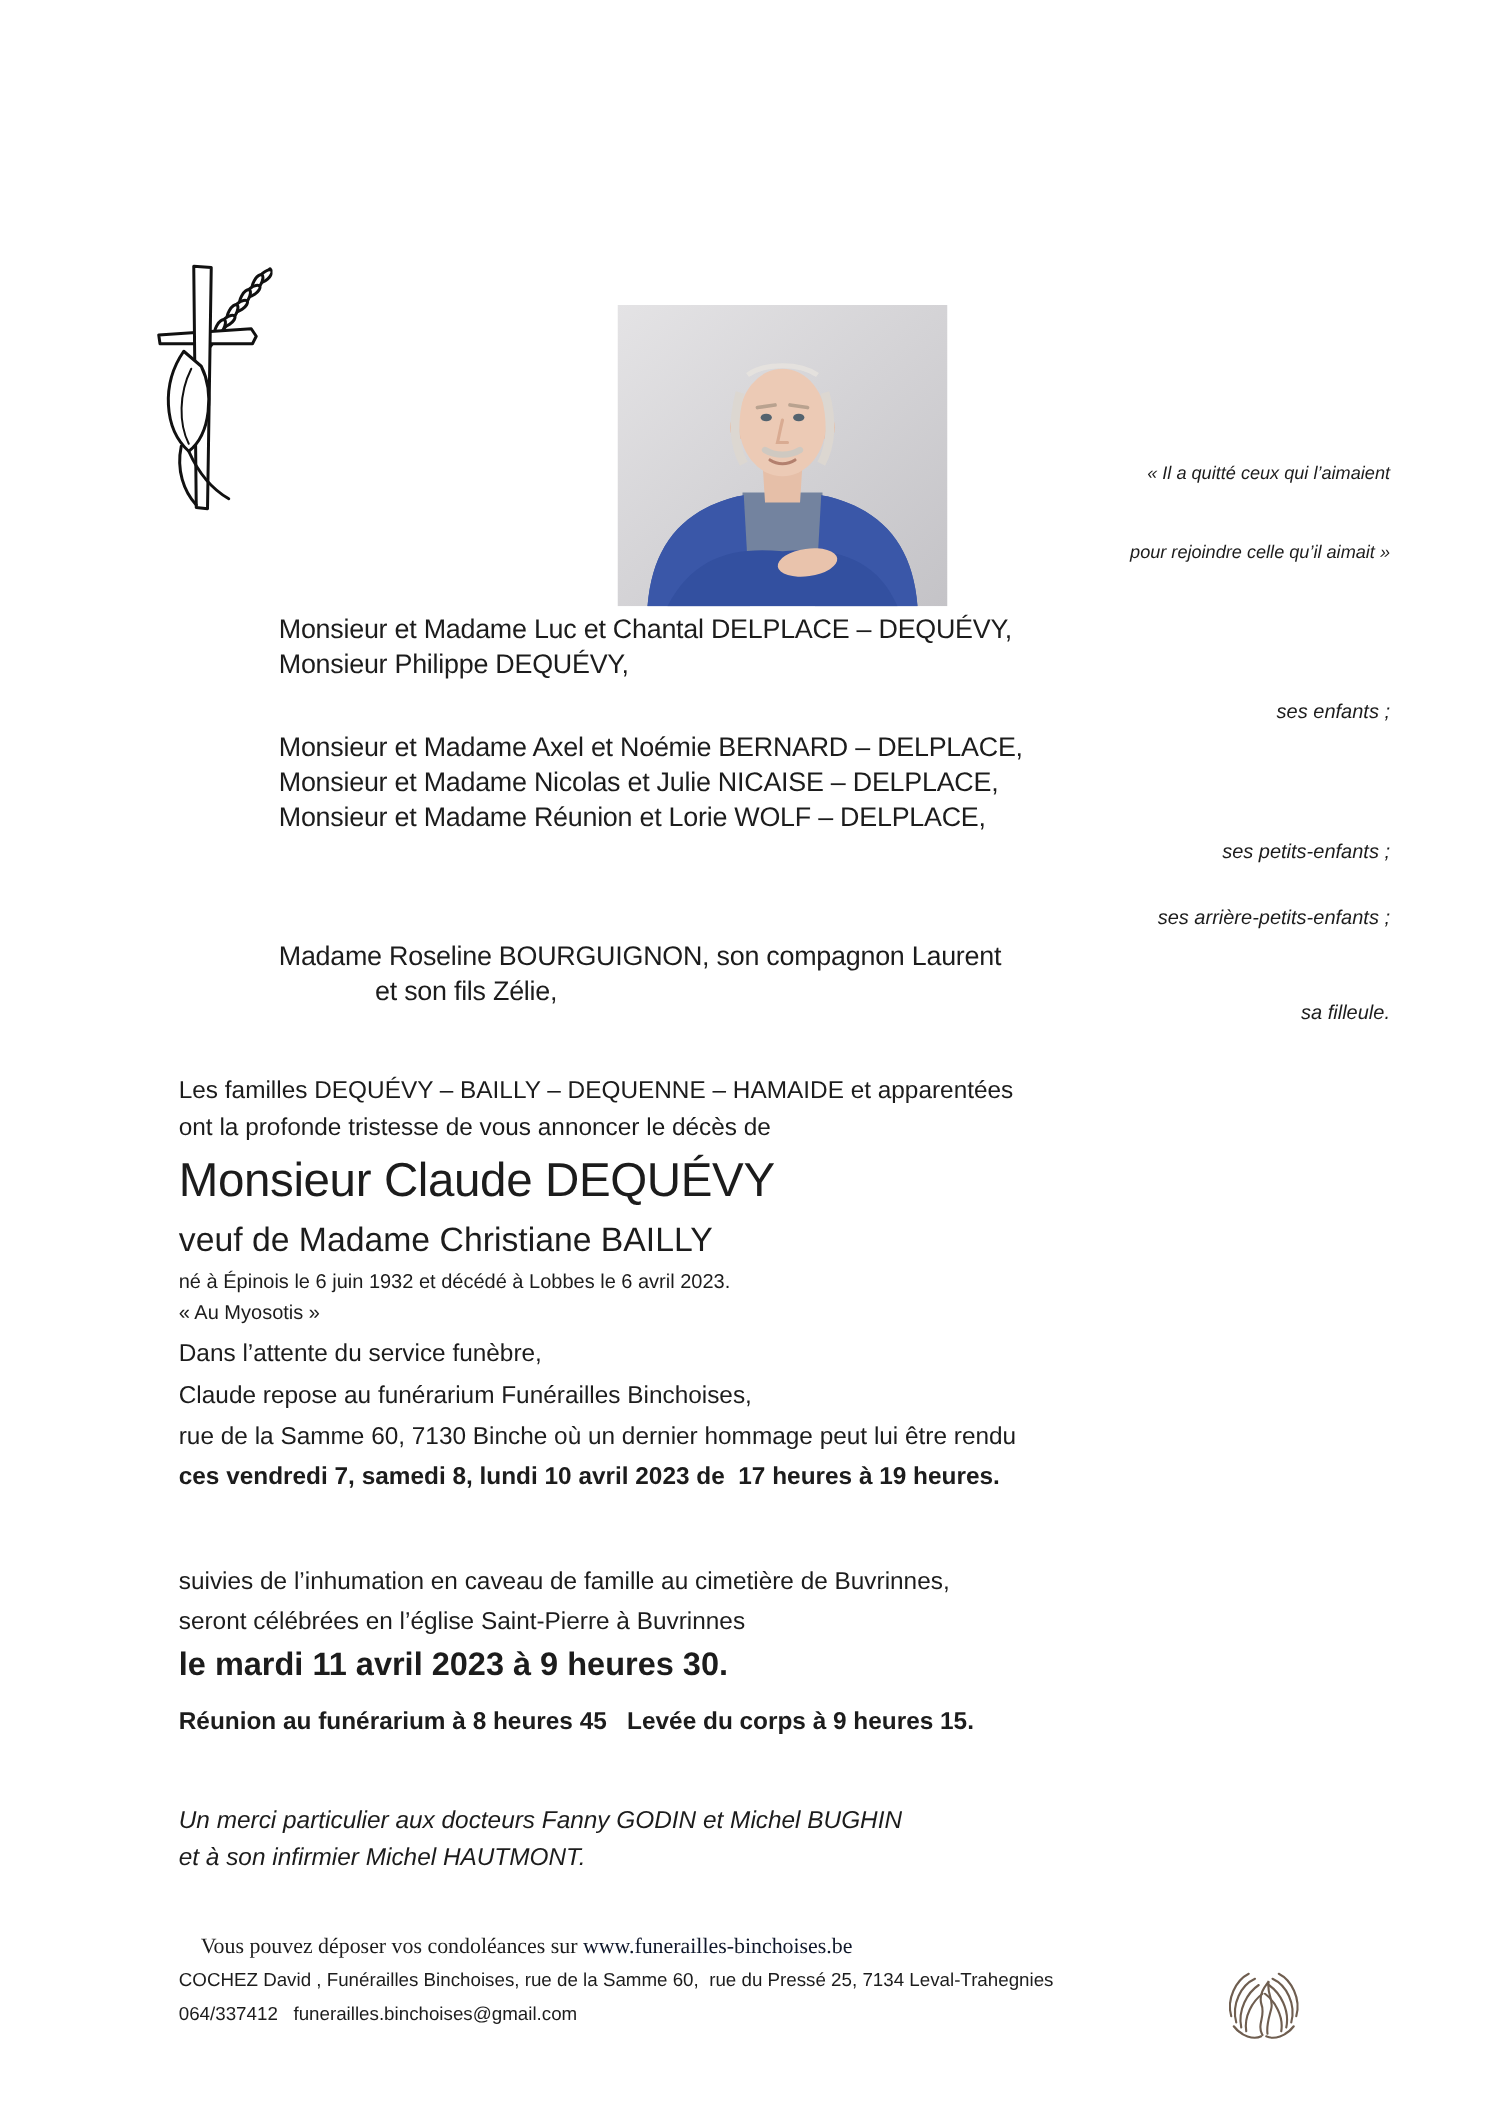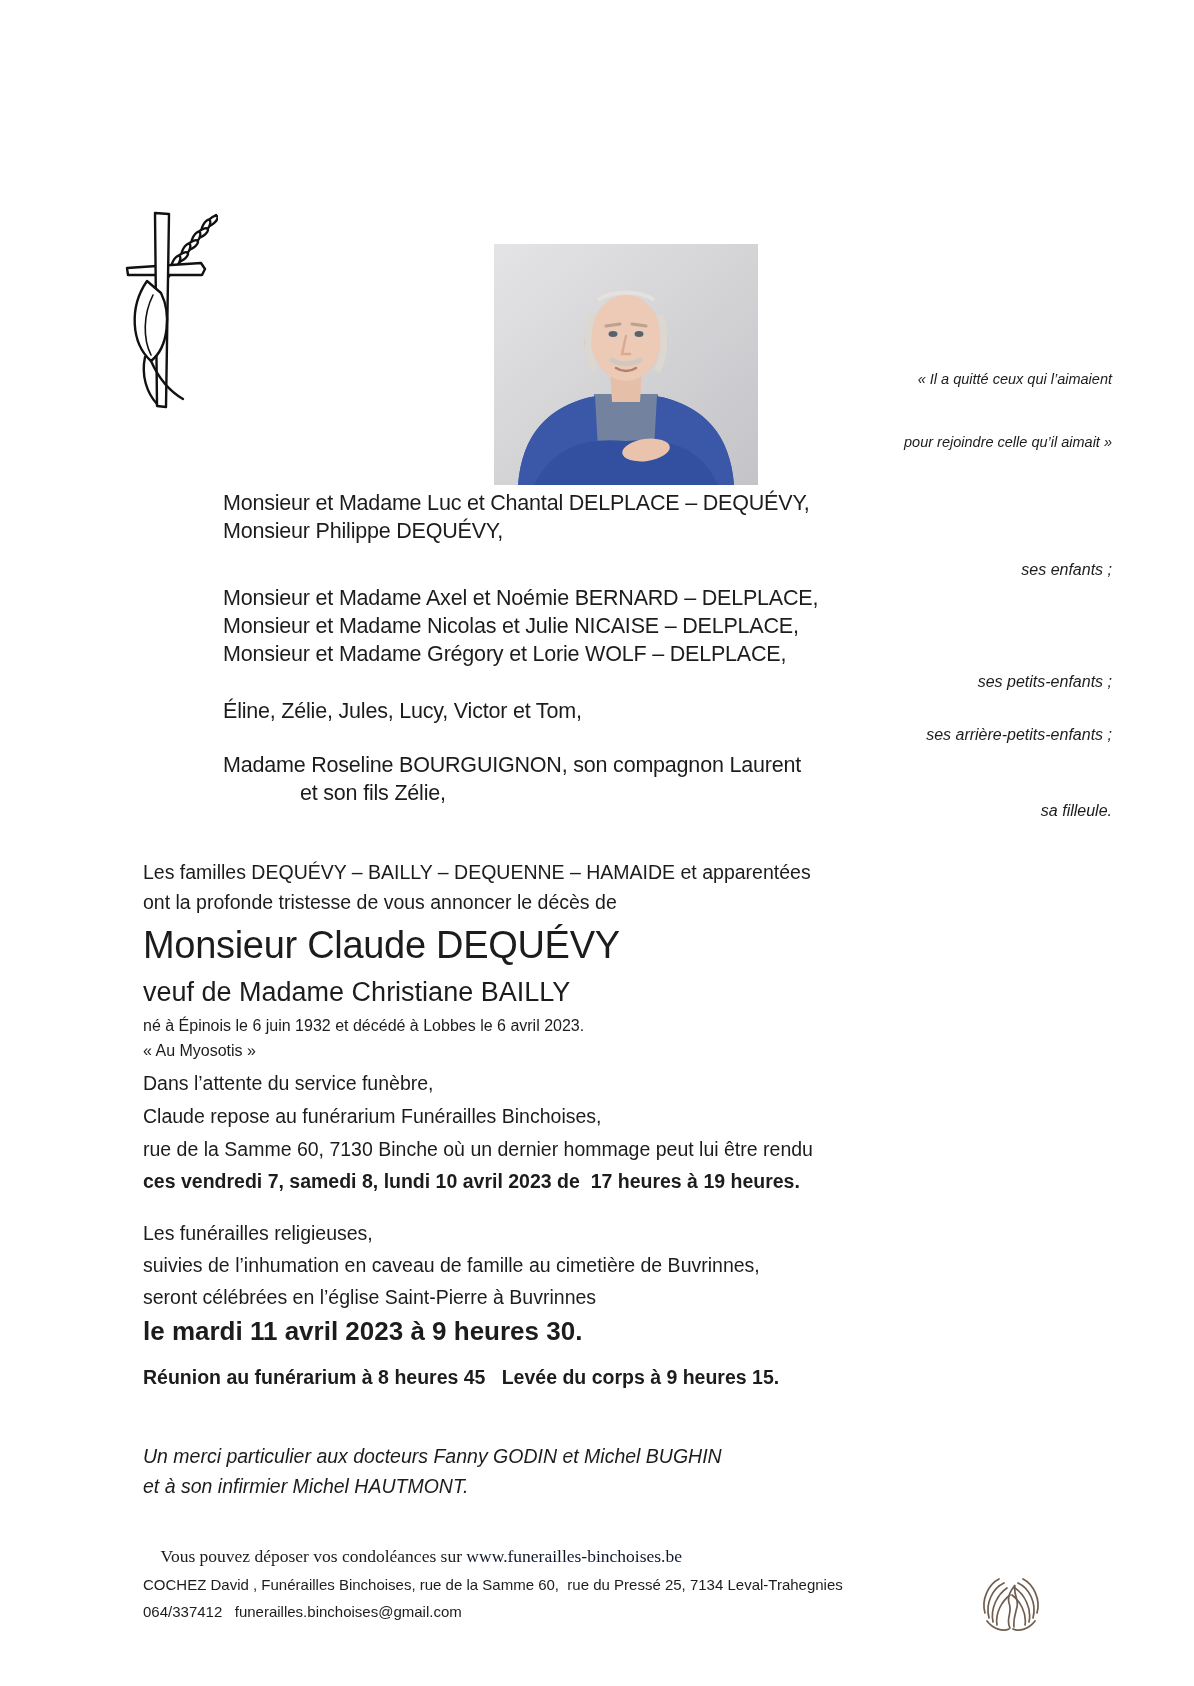--- a/index.html
+++ b/index.html
@@ -93,44 +93,42 @@
     <div>« Il a quitté ceux qui l’aimaient</div>
     <div>pour rejoindre celle qu’il aimait »</div>
   </div>
 
   <div class="line fam" style="top:490px">Monsieur et Madame Luc et Chantal DELPLACE – DEQUÉVY,</div>
   <div class="line fam" style="top:518px">Monsieur Philippe DEQUÉVY,</div>
   <div class="line rlabel" style="top:560px">ses enfants ;</div>
 
   <div class="line fam" style="top:585px">Monsieur et Madame Axel et Noémie BERNARD – DELPLACE,</div>
   <div class="line fam" style="top:613px">Monsieur et Madame Nicolas et Julie NICAISE – DELPLACE,</div>
-  <div class="line fam" style="top:641px">Monsieur et Madame Grégory et Lorie WOLF – DELPLACE,</div>
+  <div class="line fam" style="top:641px">Monsieur et Madame Réunion et Lorie WOLF – DELPLACE,</div>
   <div class="line rlabel" style="top:672px">ses petits-enfants ;</div>
 
-  <div class="line fam" style="top:698px">Éline, Zélie, Jules, Lucy, Victor et Tom,</div>
   <div class="line rlabel" style="top:725px">ses arrière-petits-enfants ;</div>
 
   <div class="line fam" style="top:752px">Madame Roseline BOURGUIGNON, son compagnon Laurent</div>
   <div class="line fam fam-indent" style="top:780px">et son fils Zélie,</div>
   <div class="line rlabel" style="top:801px">sa filleule.</div>
 
   <div class="line center s195" style="top:860px">Les familles DEQUÉVY – BAILLY – DEQUENNE – HAMAIDE et apparentées</div>
   <div class="line center s195" style="top:890px">ont la profonde tristesse de vous annoncer le décès de</div>
 
   <div class="line center title" style="top:922px">Monsieur Claude DEQUÉVY</div>
   <div class="line center subtitle" style="top:976px">veuf de Madame Christiane BAILLY</div>
   <div class="line center s16" style="top:1016px">né à Épinois le 6 juin 1932 et décédé à Lobbes le 6 avril 2023.</div>
   <div class="line center s16" style="top:1041px">« Au Myosotis »</div>
 
   <div class="line center s195" style="top:1071px">Dans l’attente du service funèbre,</div>
   <div class="line center s195" style="top:1104px">Claude repose au funérarium Funérailles Binchoises,</div>
   <div class="line center s195" style="top:1137px">rue de la Samme 60, 7130 Binche où un dernier hommage peut lui être rendu</div>
   <div class="line center s195 bold" style="top:1169px">ces vendredi 7, samedi 8, lundi 10 avril 2023 de  17 heures à 19 heures.</div>
 
-  <div class="line center s195" style="top:1221px">Les funérailles religieuses,</div>
   <div class="line center s195" style="top:1253px">suivies de l’inhumation en caveau de famille au cimetière de Buvrinnes,</div>
   <div class="line center s195" style="top:1285px">seront célébrées en l’église Saint-Pierre à Buvrinnes</div>
   <div class="line center bigdate" style="top:1315px">le mardi 11 avril 2023 à 9 heures 30.</div>
   <div class="line center s195 bold" style="top:1365px">Réunion au funérarium à 8 heures 45   Levée du corps à 9 heures 15.</div>
 
   <div class="line center s195 italic" style="top:1432px">Un merci particulier aux docteurs Fanny GODIN et Michel BUGHIN</div>
   <div class="line center s195 italic" style="top:1462px">et à son infirmier Michel HAUTMONT.</div>
 
   <div class="line center serifline" style="top:1524px">
     <span>Vous pouvez déposer vos condoléances sur </span><a class="site-link">www.funerailles-binchoises.be</a>

